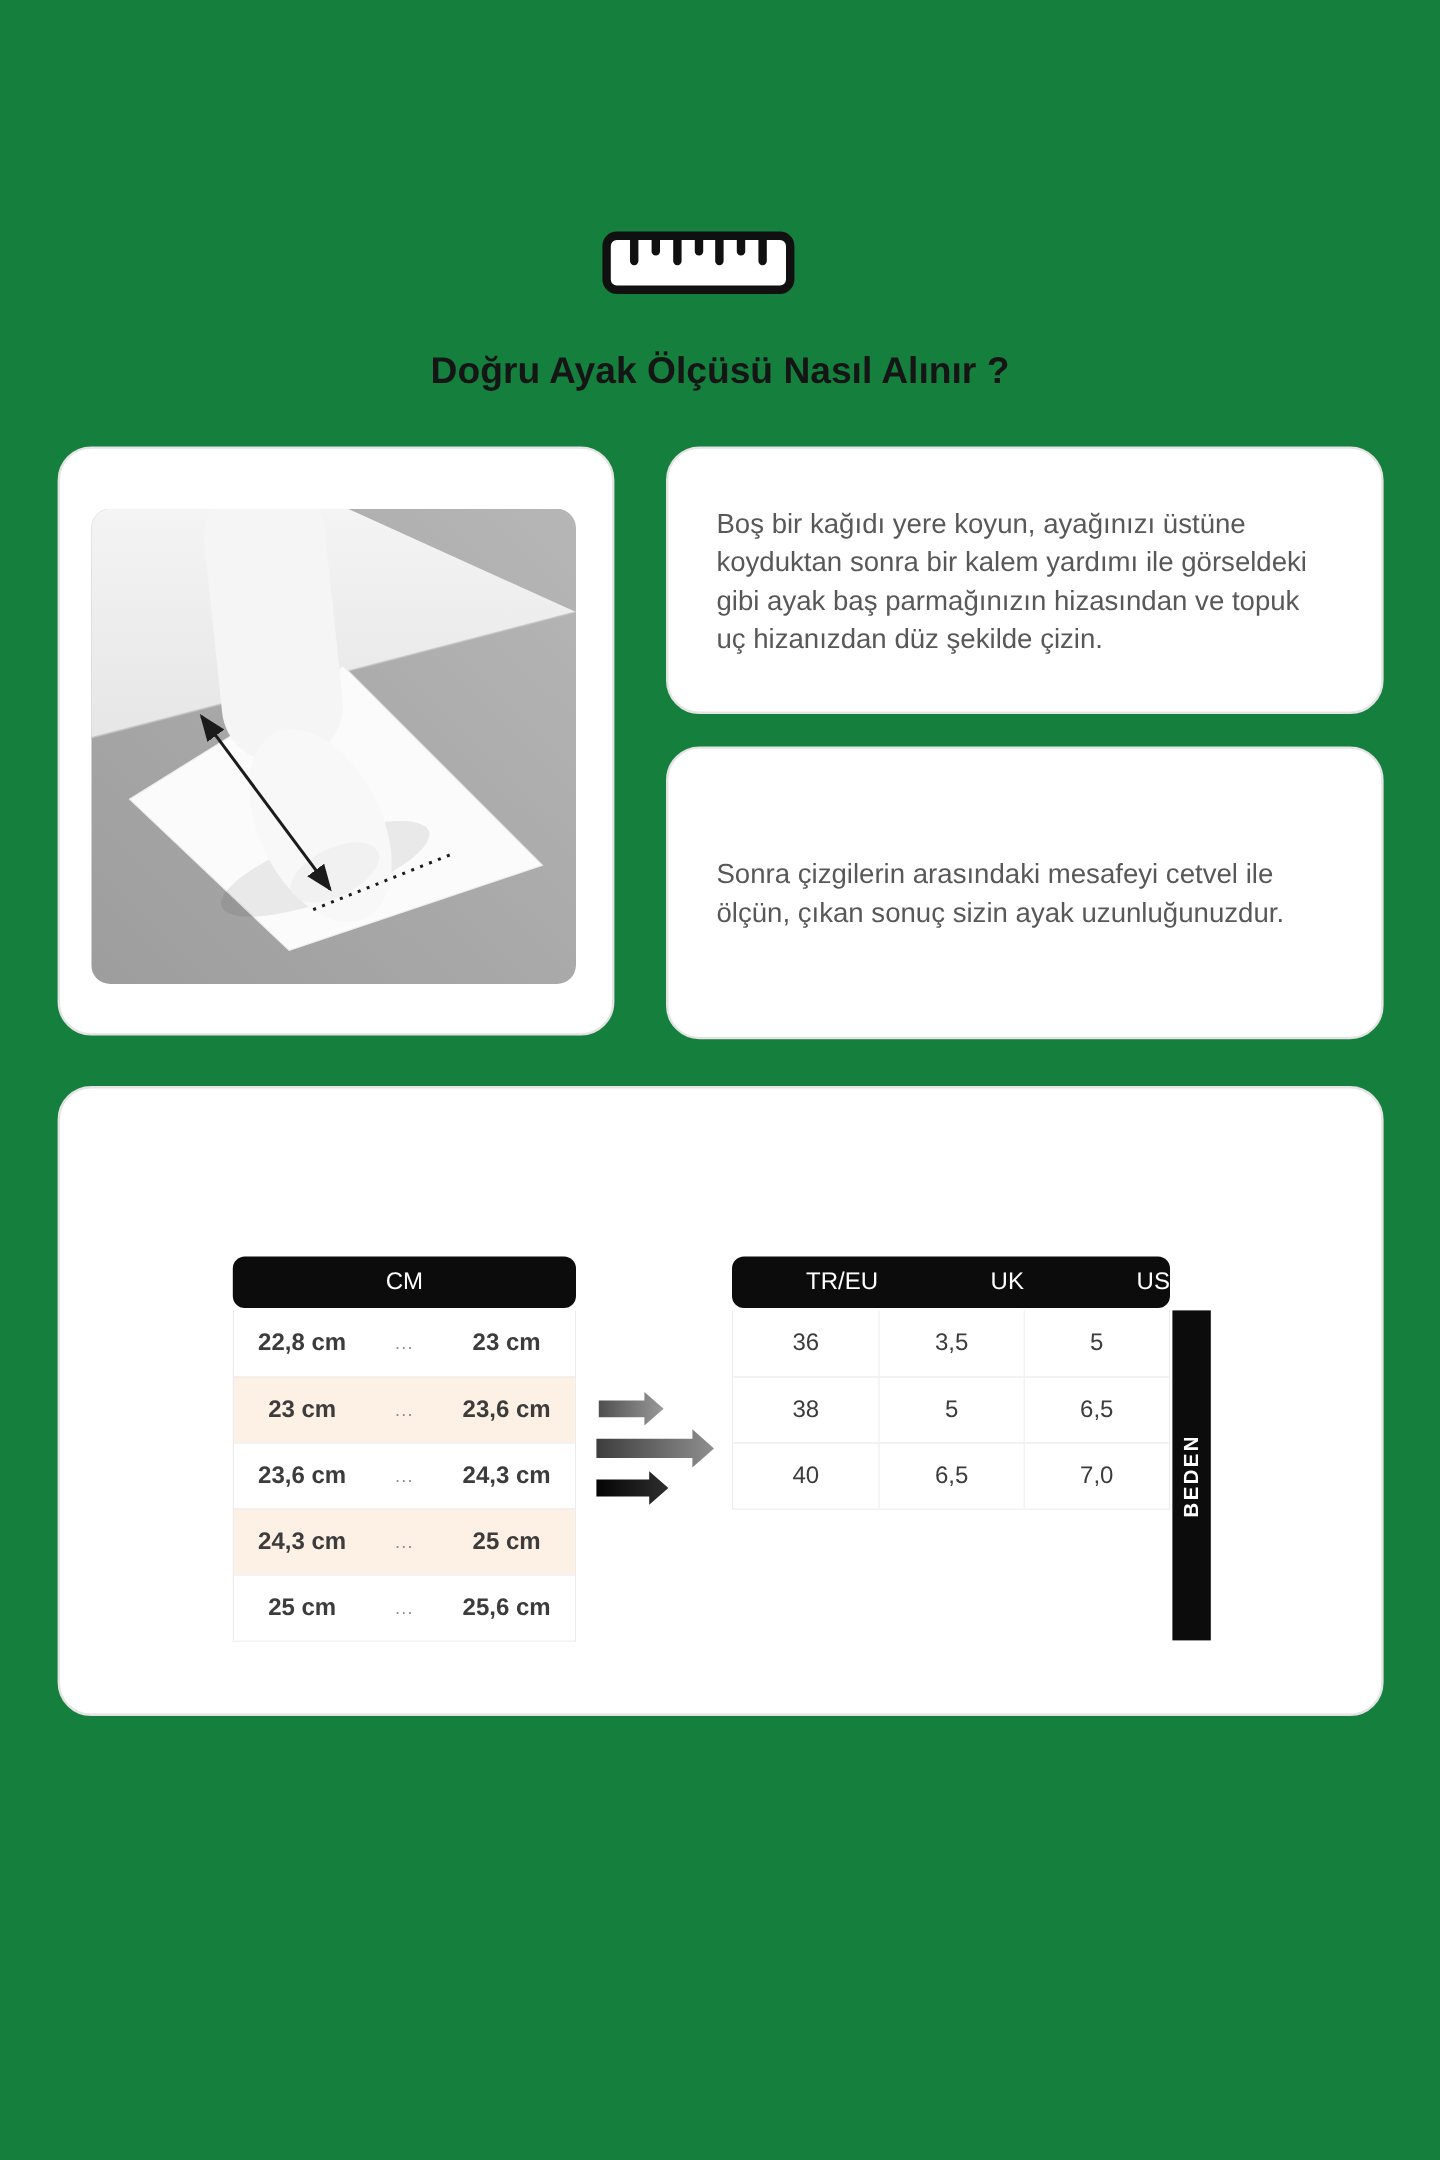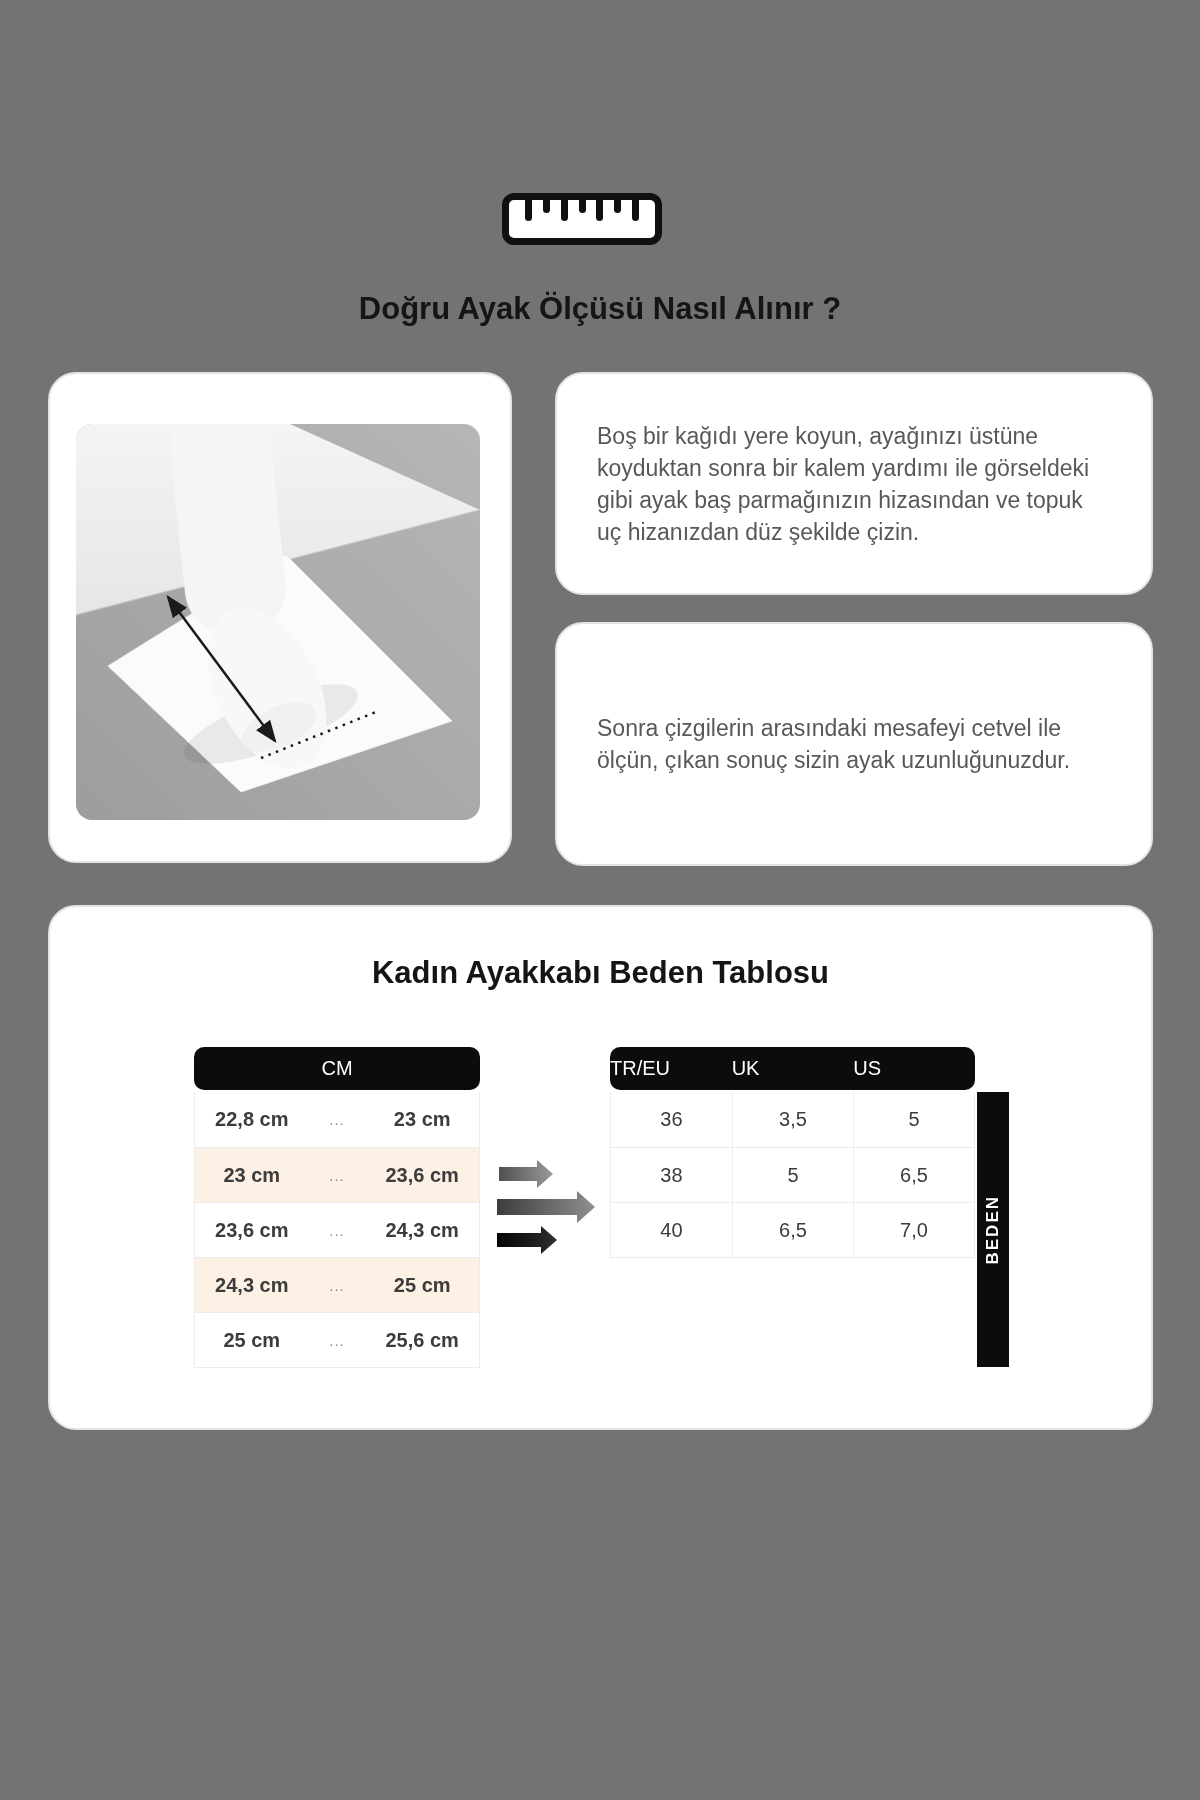--- a/index.html
+++ b/index.html
@@ -1,17 +1,17 @@
 <!DOCTYPE html>
 <html><head>
 <meta charset="utf-8">
 <style>
   html,body{margin:0;padding:0;background:#fff;}
   body{font-family:"Liberation Sans",sans-serif;}
-  .page{position:relative;width:1200px;height:1800px;background:#737373;overflow:hidden;}
+  .page{position:relative;width:1200px;height:1800px;background:#15803d;overflow:hidden;}
   .abs{position:absolute;}
 
   
   .ruler{left:502px;top:193px;width:160px;height:52px;border:7px solid #101010;border-radius:12px;
          box-sizing:border-box;display:flex;justify-content:space-evenly;align-items:flex-start;padding:0 5px;background:#fff;}
   .tick{width:7px;background:#101010;border-radius:0 0 4px 4px;}
   .tick.l{height:21px}.tick.s{height:13px}
 
   .main-title{left:0;top:291px;width:1200px;text-align:center;font-size:31px;font-weight:bold;color:#151515;}
 
@@ -33,21 +33,21 @@
   .rows{margin-top:2px;border:1px solid #ececec;border-top:none;}
   .row{height:55px;display:flex;align-items:center;font-size:20px;color:#3c3c3c;box-sizing:border-box;background:#fff;}
   .row + .row{border-top:1px solid #ececec;}
   .row.alt{background:#fdf0e4;}
 
   .cm-tbl{left:144px;width:286px;}
   .cell-min,.cell-max{width:40%;text-align:center;font-weight:bold;}
   .cell-sep{width:20%;text-align:center;color:#8a8a8a;font-size:15px;letter-spacing:1px;}
 
   .eu-tbl{left:560px;width:365px;}
-  .head-cell{width:33.333%;text-align:left;}
+  .head-cell{width:33.333%;text-align:right;}
   .eu-cell{width:33.333%;height:100%;display:flex;align-items:center;justify-content:center;box-sizing:border-box;}
   .eu-cell + .eu-cell{border-left:1px solid #efefef;}
 
   .beden{left:927px;top:185px;width:32px;height:275px;background:#0c0c0c;display:flex;align-items:center;justify-content:center;}
   .beden span{writing-mode:vertical-rl;transform:rotate(180deg);color:#fff;font-size:17px;font-weight:bold;letter-spacing:2px;}
 
   .arrows{left:445px;top:250px;width:104px;height:100px;}
 </style>
 </head>
 <body>
@@ -101,21 +101,20 @@
 
   <div class="abs card step1">
     <div class="step-text">Boş bir kağıdı yere koyun, ayağınızı üstüne koyduktan sonra bir kalem yardımı ile görseldeki gibi ayak baş parmağınızın hizasından ve topuk uç hizanızdan düz şekilde çizin.</div>
   </div>
 
   <div class="abs card step2">
     <div class="step-text">Sonra çizgilerin arasındaki mesafeyi cetvel ile ölçün, çıkan sonuç sizin ayak uzunluğunuzdur.</div>
   </div>
 
   <div class="abs card size-card">
-    <div class="size-title">Kadın Ayakkabı Beden Tablosu</div>
 
     <div class="tbl cm-tbl">
       <div class="tbl-header single">CM</div>
       <div class="rows">
         <div class="row">
           <div class="cell-min">22,8 cm</div>
           <div class="cell-sep">...</div>
           <div class="cell-max">23 cm</div>
         </div>
         <div class="row alt">

